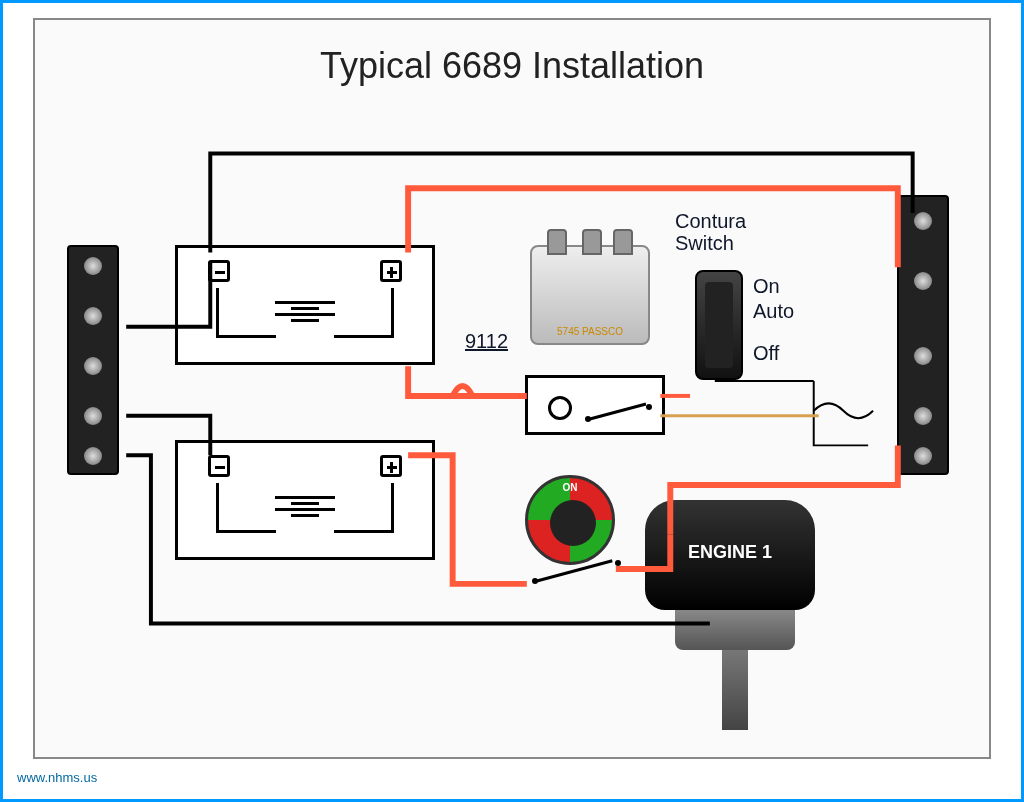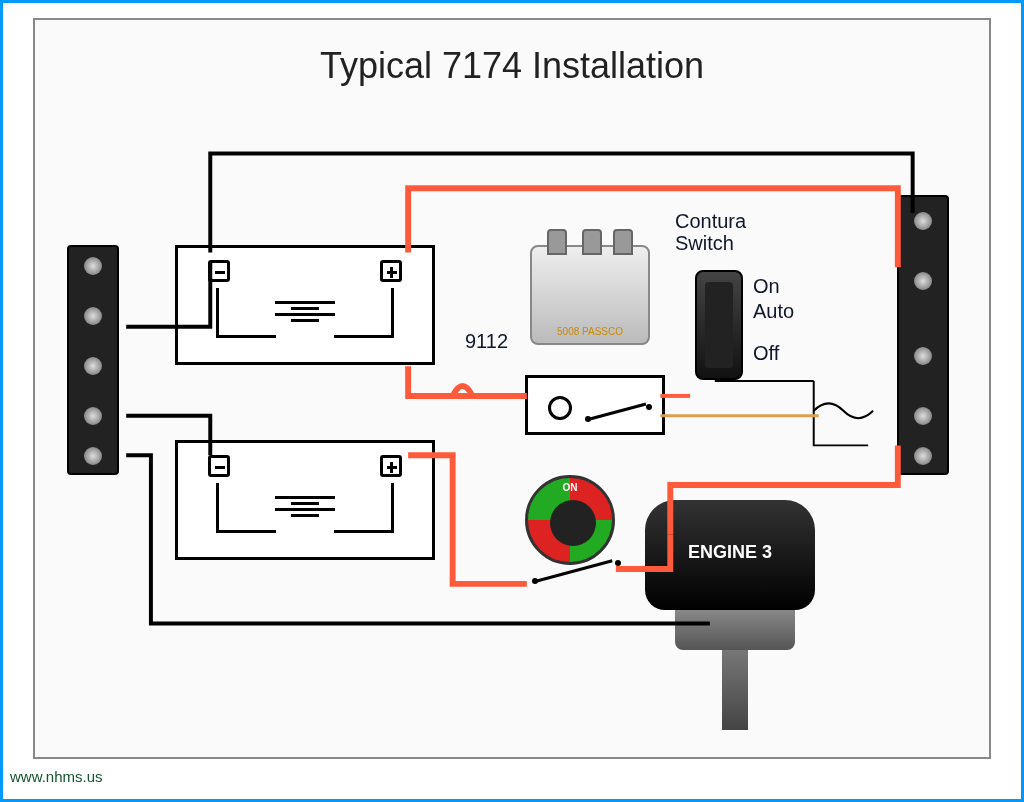--- a/index.html
+++ b/index.html
@@ -32,24 +32,24 @@
     top: 25px;
     left: 0;
     right: 0;
     text-align: center;
     font-size: 36px;
     font-weight: normal;
     color: #222;
   }
   .watermark {
     position: absolute;
-    left: 7px;
+    left: 14px;
     bottom: 14px;
-    font-size: 15px;
-    color: #14532d;
+    font-size: 13px;
+    color: #0369a1;
   }
   
   .lbl { position: absolute; font-size: 20px; color: #0f172a; }
   
   .busbar-left, .busbar-right {
     position: absolute;
     background: #222;
     border: 2px solid #000;
     border-radius: 4px;
   }
@@ -133,21 +133,21 @@
 
   
   svg.wires { position:absolute; left:0; top:0; width:100%; height:100%; pointer-events:none; }
 </style>
 </head>
 <body>
 
 <div class="frame">
   <div class="inner-frame">
 
-    <div class="title">Typical 7174 Installation</div>
+    <div class="title">Typical 6689 Installation</div>
 
     <div class="busbar-left">
       <div class="screw"></div>
         <div class="screw"></div>
         <div class="screw"></div>
         <div class="screw"></div>
         <div class="screw"></div>
     </div>
 
     <div class="busbar-right">
@@ -181,23 +181,23 @@
           <div class="short"></div>
           <div class="long"></div>
           <div class="short"></div>
         </div>
     </div>
 
     <div class="solenoid">
       <div class="post p1"></div>
         <div class="post p2"></div>
         <div class="post p3"></div>
-      <div class="label">5008 PASSCO</div>
-    </div>
-    <div class="lbl" style="left:430px;top:310px;">9112</div>
+      <div class="label">5745 PASSCO</div>
+    </div>
+    <div class="lbl" style="left:430px;top:310px;text-decoration:underline;">9112</div>
 
     <div class="breaker">
       <div class="circle"></div>
         <div class="sw"></div>
       <div class="dot d1"></div>
         <div class="dot d2"></div>
     </div>
 
     <div class="rotary">
       <div class="on">ON</div>
@@ -211,21 +211,21 @@
       <div class="rocker"></div>
     </div>
     <div class="lbl" style="left:640px;top:190px;line-height:1.1;white-space:pre;">Contura
 Switch</div>
     <div class="lbl" style="left:718px;top:255px;">On</div>
     <div class="lbl" style="left:718px;top:280px;">Auto</div>
     <div class="lbl" style="left:718px;top:322px;">Off</div>
 
     <div class="engine">
       <div class="cowl">
-          <div class="txt">ENGINE 3</div>
+          <div class="txt">ENGINE 1</div>
         </div>
       <div class="mid"></div>
       <div class="leg"></div>
     </div>
 
     <svg class="wires" viewBox="0 0 960 745">
 
       <g stroke="#000" stroke-width="4" fill="none">
 
         <path d="M175 235 L175 135 L885 135 L885 195"></path>

